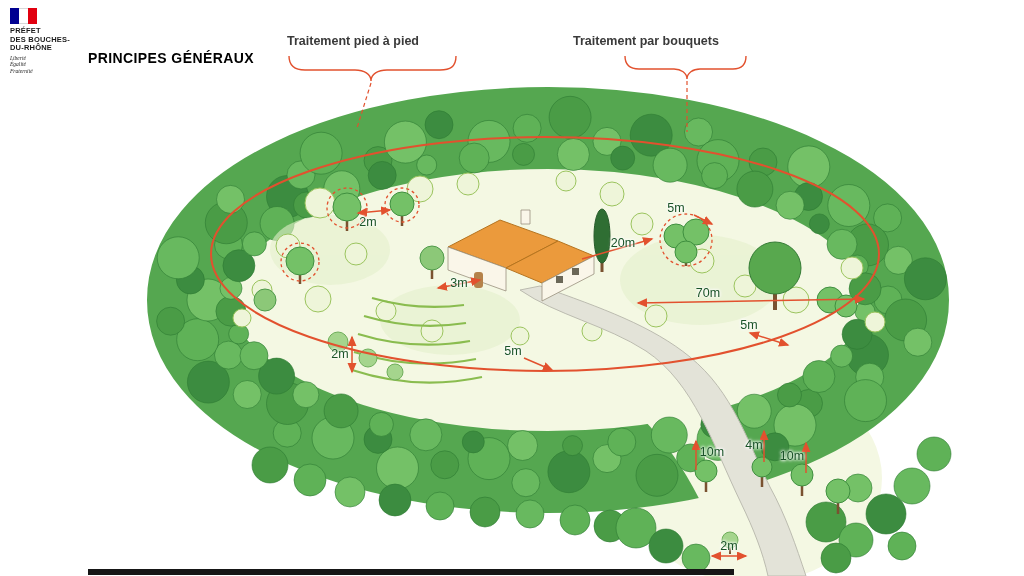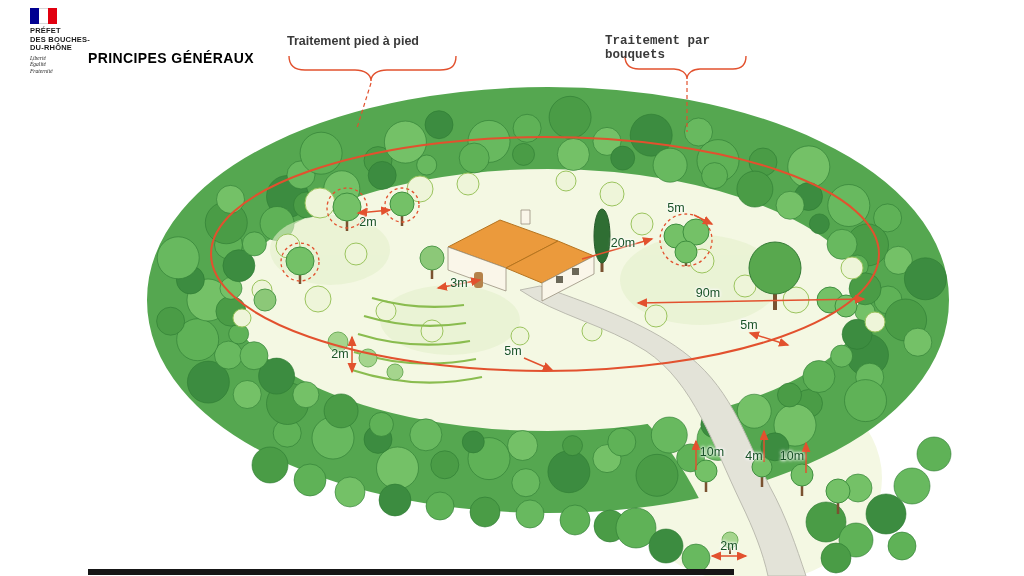--- a/index.html
+++ b/index.html
@@ -1,35 +1,35 @@
 <!DOCTYPE html>
 <html><head>
 <meta charset="utf-8">
 <style>
   html,body{margin:0;padding:0;background:#fff;}
   .page{position:relative;width:1024px;height:576px;background:#ffffff;overflow:hidden;
         font-family:"Liberation Sans",sans-serif;}
   svg.scene{position:absolute;left:0;top:0;width:1024px;height:576px;}
 
-  .logo{position:absolute;left:10px;top:8px;width:92px;margin-left:20px;}
+  .logo{position:absolute;left:10px;top:8px;width:92px;}
   .flag{display:flex;width:27px;height:16px;margin-bottom:3px;}
   .flag span{flex:1;}
   .flag .b{background:#000091;}
   .flag .w{background:#fff;border-top:1px solid #d8d8d8;border-bottom:1px solid #d8d8d8;}
   .flag .r{background:#e1000f;}
   .logo-text{font-size:7.5px;font-weight:bold;line-height:8.5px;color:#1a1a1a;letter-spacing:.2px;}
   .motto{margin-top:2px;font-family:"Liberation Serif",serif;font-style:italic;
          font-size:5.5px;line-height:6.5px;color:#222;}
 
   .title{position:absolute;left:88px;top:50px;font-size:14px;font-weight:bold;
          color:#000000;letter-spacing:.4px;}
 
   .treat{position:absolute;top:34px;font-size:12.5px;font-weight:bold;color:#3a3a3a;text-align:left;}
   .treat-left{left:287px;width:170px;}
-  .treat-right{left:605px;width:160px;font-family:Liberation Mono, monospace;}
+  .treat-right{left:573px;width:160px;}
 
   .m{position:absolute;transform:translate(-50%,-50%);font-size:12.5px;font-weight:normal;
      color:#1a5328;white-space:nowrap;
      text-shadow:0 0 3px #fff,0 0 3px #fff,0 0 4px #fff;}
 
   .bottom-bar{position:absolute;left:88px;top:569px;width:646px;height:6px;background:#161616;}
 </style>
 </head>
 <body>
 
@@ -306,23 +306,23 @@
   </div>
 
   <div class="title">PRINCIPES GÉNÉRAUX</div>
   <div class="treat treat-left">Traitement pied à pied</div>
   <div class="treat treat-right">Traitement par bouquets</div>
 
   <span class="m" style="left:368px;top:222px">2m</span>
   <span class="m" style="left:459px;top:283px">3m</span>
   <span class="m" style="left:623px;top:243px">20m</span>
   <span class="m" style="left:676px;top:208px">5m</span>
-  <span class="m" style="left:708px;top:293px">90m</span>
+  <span class="m" style="left:708px;top:293px">70m</span>
   <span class="m" style="left:749px;top:325px">5m</span>
   <span class="m" style="left:513px;top:351px">5m</span>
   <span class="m" style="left:340px;top:354px">2m</span>
   <span class="m" style="left:712px;top:452px">10m</span>
-  <span class="m" style="left:754px;top:456px">4m</span>
+  <span class="m" style="left:754px;top:445px">4m</span>
   <span class="m" style="left:792px;top:456px">10m</span>
   <span class="m" style="left:729px;top:546px">2m</span>
 
   <div class="bottom-bar"></div>
 </div>
 
 </body></html>

